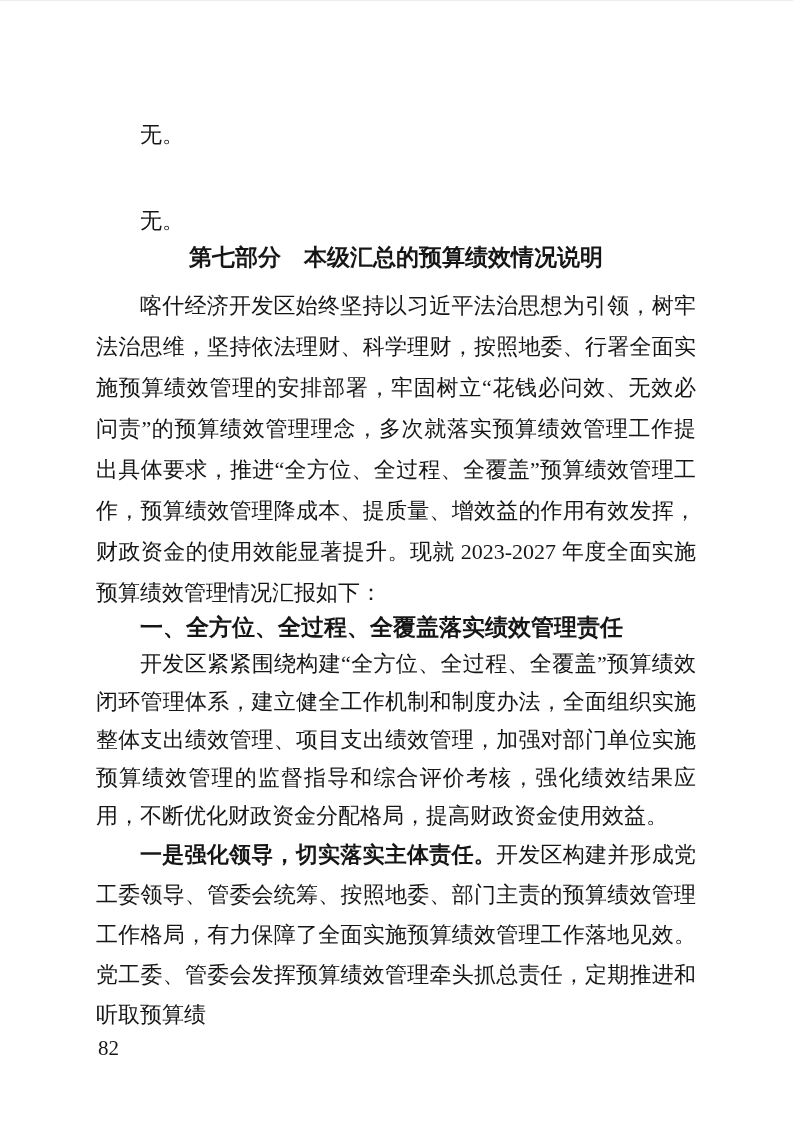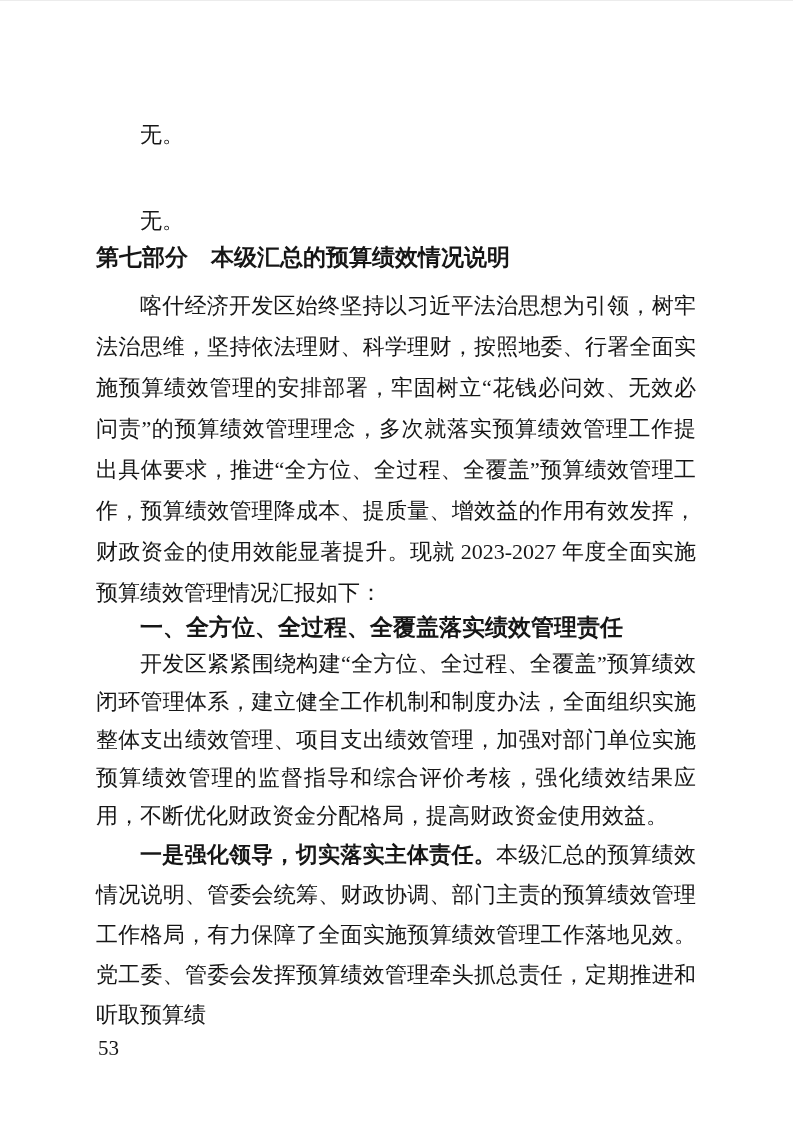--- a/index.html
+++ b/index.html
@@ -31,21 +31,21 @@
   .indent { text-indent: 44px; }
   .none-line-1 { top: 113px; }
   .section-heading-serif {
     top: 156px;
     font-weight: bold;
     letter-spacing: 0.5px;
   }
   .none-line-2 { top: 199px; }
   .part-title {
     top: 236px;
-    text-align: left;
+    text-align: center;
     font-family: "Liberation Sans", "DejaVu Sans", sans-serif;
     font-weight: bold;
     font-size: 23px;
   }
   .intro-paragraph { top: 284px; }
   .subsection-heading {
     top: 606px;
     font-family: "Liberation Sans", "DejaVu Sans", sans-serif;
     font-weight: bold;
     font-size: 23px;
@@ -73,17 +73,17 @@
   <p class="block indent none-line-2">无。</p>
 
   <p class="block part-title">第七部分　本级汇总的预算绩效情况说明</p>
 
   <p class="block indent intro-paragraph">喀什经济开发区始终坚持以习近平法治思想为引领，树牢法治思维，坚持依法理财、科学理财，按照地委、行署全面实施预算绩效管理的安排部署，牢固树立“花钱必问效、无效必问责”的预算绩效管理理念，多次就落实预算绩效管理工作提出具体要求，推进“全方位、全过程、全覆盖”预算绩效管理工作，预算绩效管理降成本、提质量、增效益的作用有效发挥，财政资金的使用效能显著提升。现就 2023-2027 年度全面实施预算绩效管理情况汇报如下：</p>
 
   <p class="block indent subsection-heading">一、全方位、全过程、全覆盖落实绩效管理责任</p>
 
   <p class="block indent body-paragraph-1">开发区紧紧围绕构建“全方位、全过程、全覆盖”预算绩效闭环管理体系，建立健全工作机制和制度办法，全面组织实施整体支出绩效管理、项目支出绩效管理，加强对部门单位实施预算绩效管理的监督指导和综合评价考核，强化绩效结果应用，不断优化财政资金分配格局，提高财政资金使用效益。</p>
 
-  <p class="block indent body-paragraph-2"><span class="lead-bold">一是强化领导，切实落实主体责任。</span><span>本级汇总的预算绩效情况说明、管委会统筹、财政协调、部门主责的预算绩效管理工作格局，有力保障了全面实施预算绩效管理工作落地见效。党工委、管委会发挥预算绩效管理牵头抓总责任，定期推进和听取预算绩</span></p>
+  <p class="block indent body-paragraph-2"><span class="lead-bold">一是强化领导，切实落实主体责任。</span><span>开发区构建并形成党工委领导、管委会统筹、按照地委、部门主责的预算绩效管理工作格局，有力保障了全面实施预算绩效管理工作落地见效。党工委、管委会发挥预算绩效管理牵头抓总责任，定期推进和听取预算绩</span></p>
 
-  <div class="page-number">53</div>
+  <div class="page-number">82</div>
 
 </div>
 
 </body></html>

